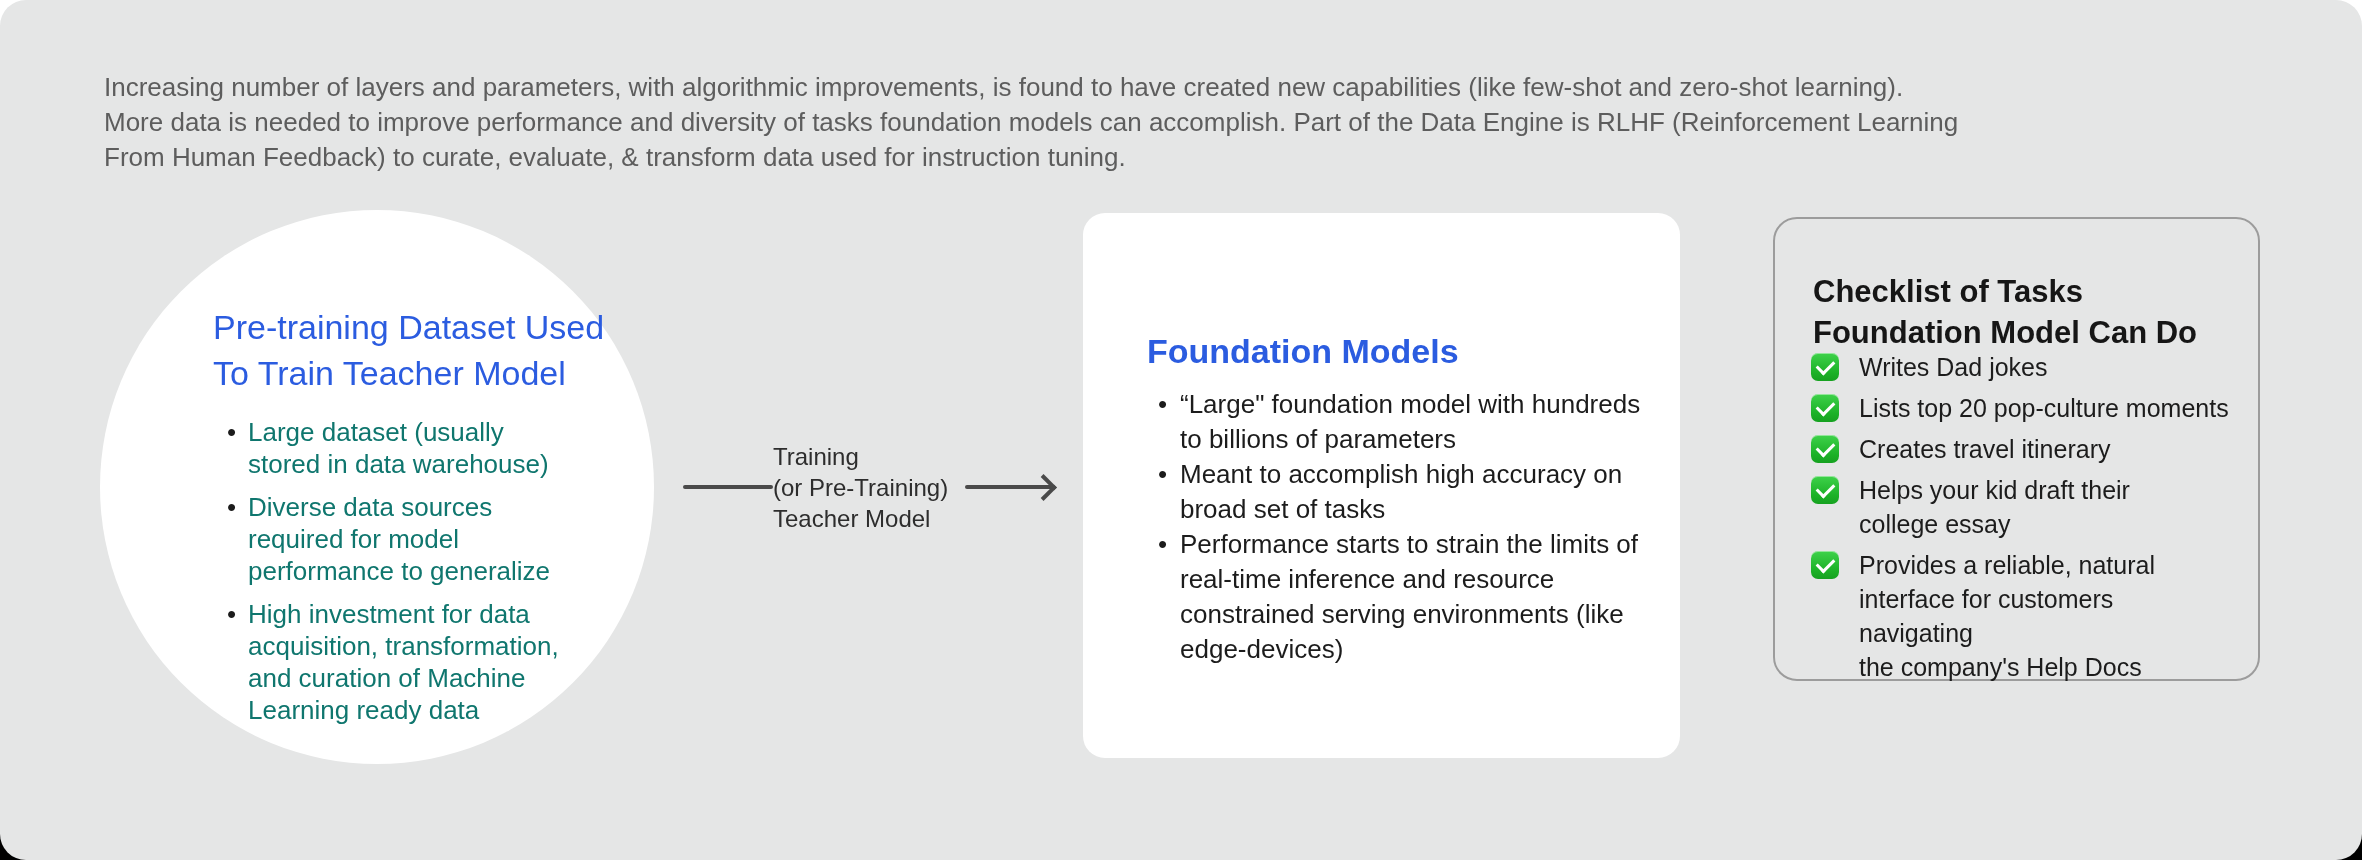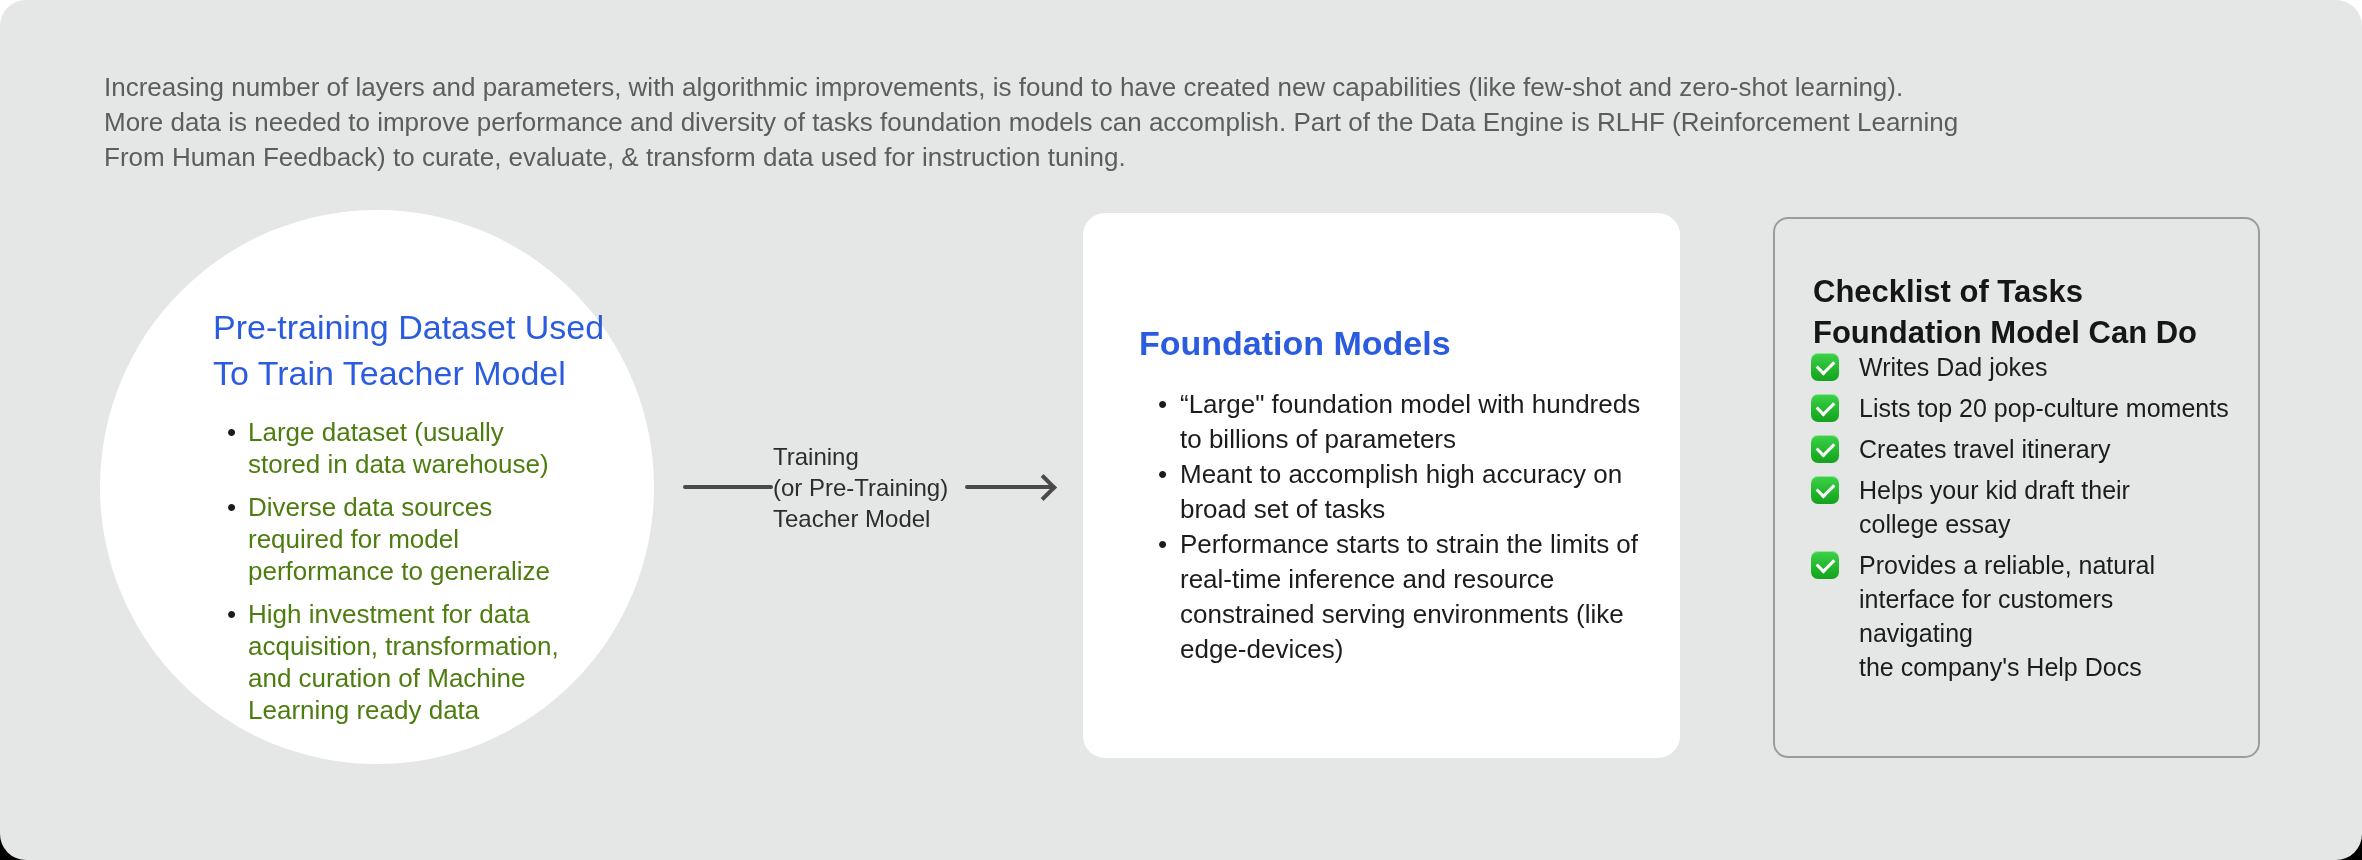--- a/index.html
+++ b/index.html
@@ -26,21 +26,21 @@
     position:absolute; left:113px; top:94px; margin:0; width:400px;
     font-size:34px; line-height:46px; font-weight:normal; color:#2b5ce0;
     white-space:pre-line;
   }
   .circle-bullets {
     position:absolute; left:127px; top:206px; margin:0; padding:0;
     list-style:none; width:360px;
   }
   .circle-bullets li {
     position:relative; padding-left:21px; margin:0 0 11px 0;
-    font-size:26px; line-height:32px; color:#4d7c0f; white-space:pre-line;
+    font-size:26px; line-height:32px; color:#0f766e; white-space:pre-line;
   }
   .circle-bullets li::before {
     content:"\2022"; position:absolute; left:0; top:0; color:#1c1c1c;
   }
   
   .arrow-line-left {
     position:absolute; left:683px; top:485px; width:90px; height:4px;
     background:#4a4a4a; border-radius:2px;
   }
   .arrow-label {
@@ -56,38 +56,38 @@
     position:absolute; left:1034px; top:478px; width:15px; height:15px;
     border-right:4px solid #4a4a4a; border-bottom:4px solid #4a4a4a;
     transform:rotate(-45deg);
   }
   
   .fm-box {
     position:absolute; left:1083px; top:213px; width:597px; height:545px;
     background:#ffffff; border-radius:22px;
   }
   .fm-title {
-    position:absolute; left:52px; top:104px; margin:4px;
+    position:absolute; left:52px; top:104px; margin:12px;
     font-size:34px; line-height:44px; font-weight:bold; color:#2b5ce0;
   }
   .fm-bullets {
     position:absolute; left:75px; top:174px; margin:0; padding:0;
     list-style:none; width:500px;
   }
   .fm-bullets li {
     position:relative; padding-left:22px; margin:0;
     font-size:26px; line-height:35px; color:#1c1c1c; white-space:pre-line;
   }
   .fm-bullets li::before {
     content:"\2022"; position:absolute; left:0; top:0; color:#1c1c1c;
   }
   
   .cl-box {
-    position:absolute; left:1773px; top:217px; width:487px; height:541px;
-    border:2px solid #9c9c9c; border-radius:15px; box-sizing:border-box;
+    position:absolute; left:1773px; top:217px; width:487px; height:464px;
+    border:2px solid #9c9c9c; border-radius:24px; box-sizing:border-box;
     background:transparent;
   }
   .cl-title {
     position:absolute; left:38px; top:52px; margin:0; width:420px;
     font-size:31px; line-height:41px; font-weight:bold; color:#161616;
     white-space:pre-line;
   }
   .cl-items {
     position:absolute; left:36px; top:131px; margin:0; padding:0;
     list-style:none; width:420px;

